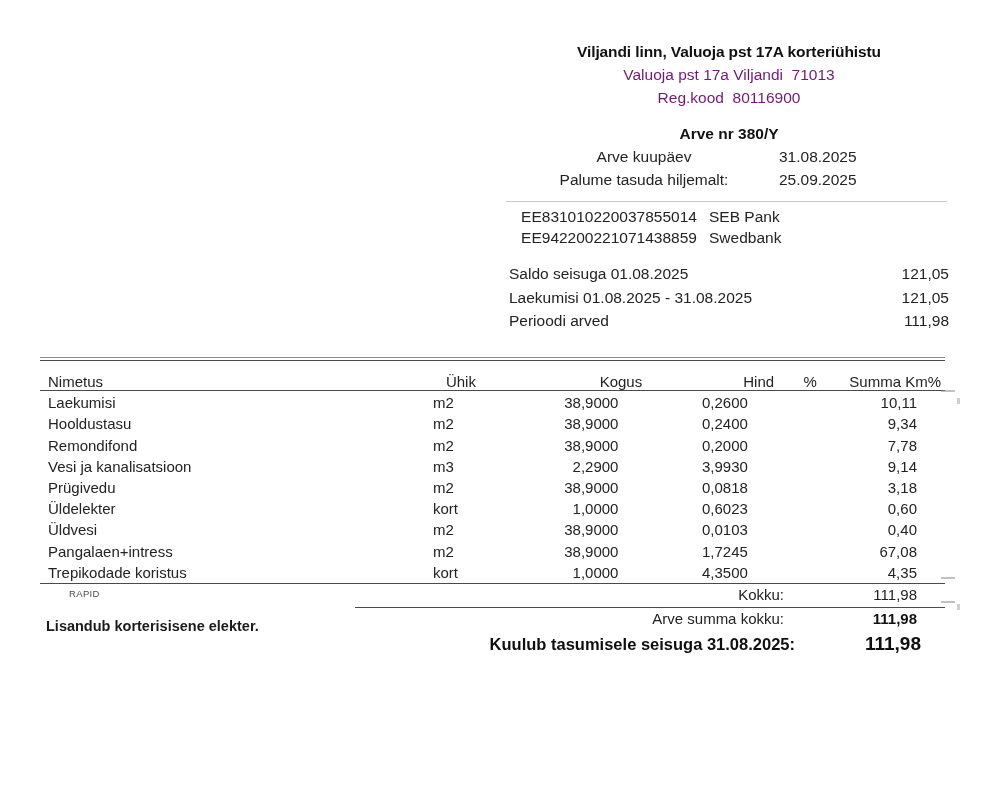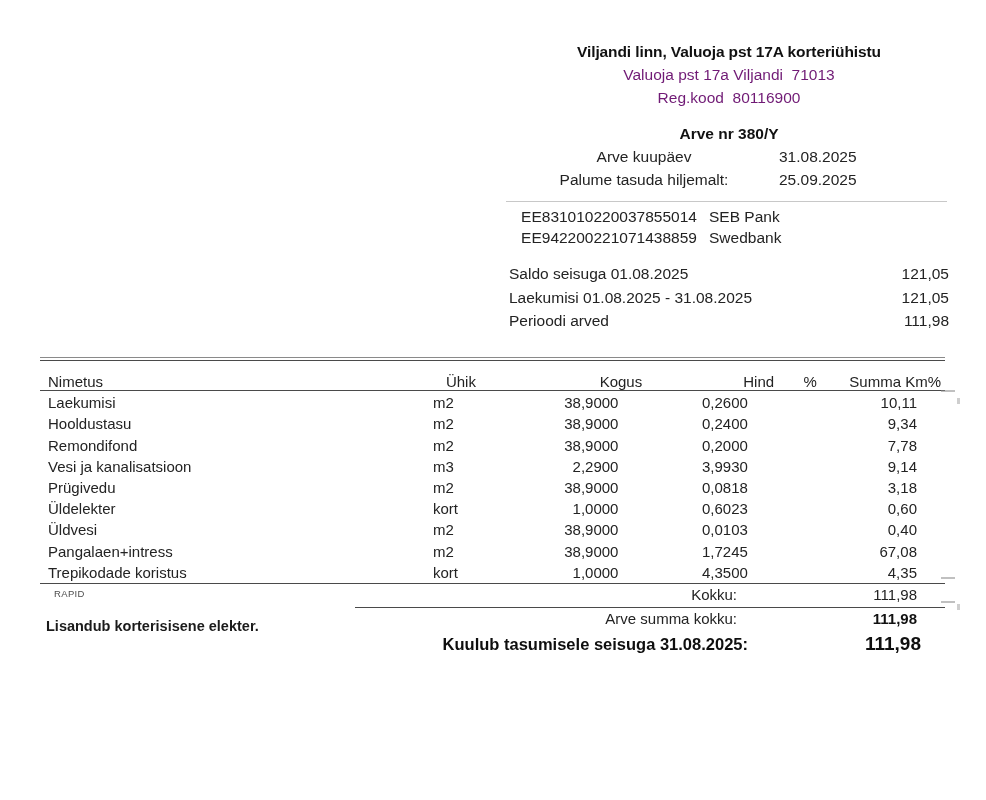--- a/index.html
+++ b/index.html
@@ -148,42 +148,41 @@
   .c-pct   { width: 60px;  text-align: center; white-space: pre; }
   .c-sum   { width: 110px; text-align: right; padding-right: 28px; white-space: pre; }
 
   .thead .c-unit  { padding-left: 38px; }
   .thead .c-qty   { padding-right: 15px; }
   .thead .c-price { padding-right: 8px; }
   .thead .c-sum   { padding-right: 4px; text-align: right; }
 
   
   .rapid {
-    left: 42px;
+    left: 57px;
     top: 588px;
     font-size: 9.5px;
     letter-spacing: 0.35px;
     color: #4d4d4d;
     padding-left: 12px;
   }
   .note {
     left: 46px;
     top: 618px;
     font-size: 14.5px;
     font-weight: bold;
     color: #1b1b1b;
     white-space: pre;
   }
 
   .tot-row {
     position: absolute;
     display: flex;
     align-items: baseline;
     justify-content: flex-end;
-    gap: 47px;
   }
   .tot-row .lbl { white-space: pre; }
   .tot-row .amt { white-space: pre; text-align: right; }
 
   .tot-kokku {
     left: 355px;
     top: 586px;
     width: 590px;
     font-size: 15px;
     color: #232323;

